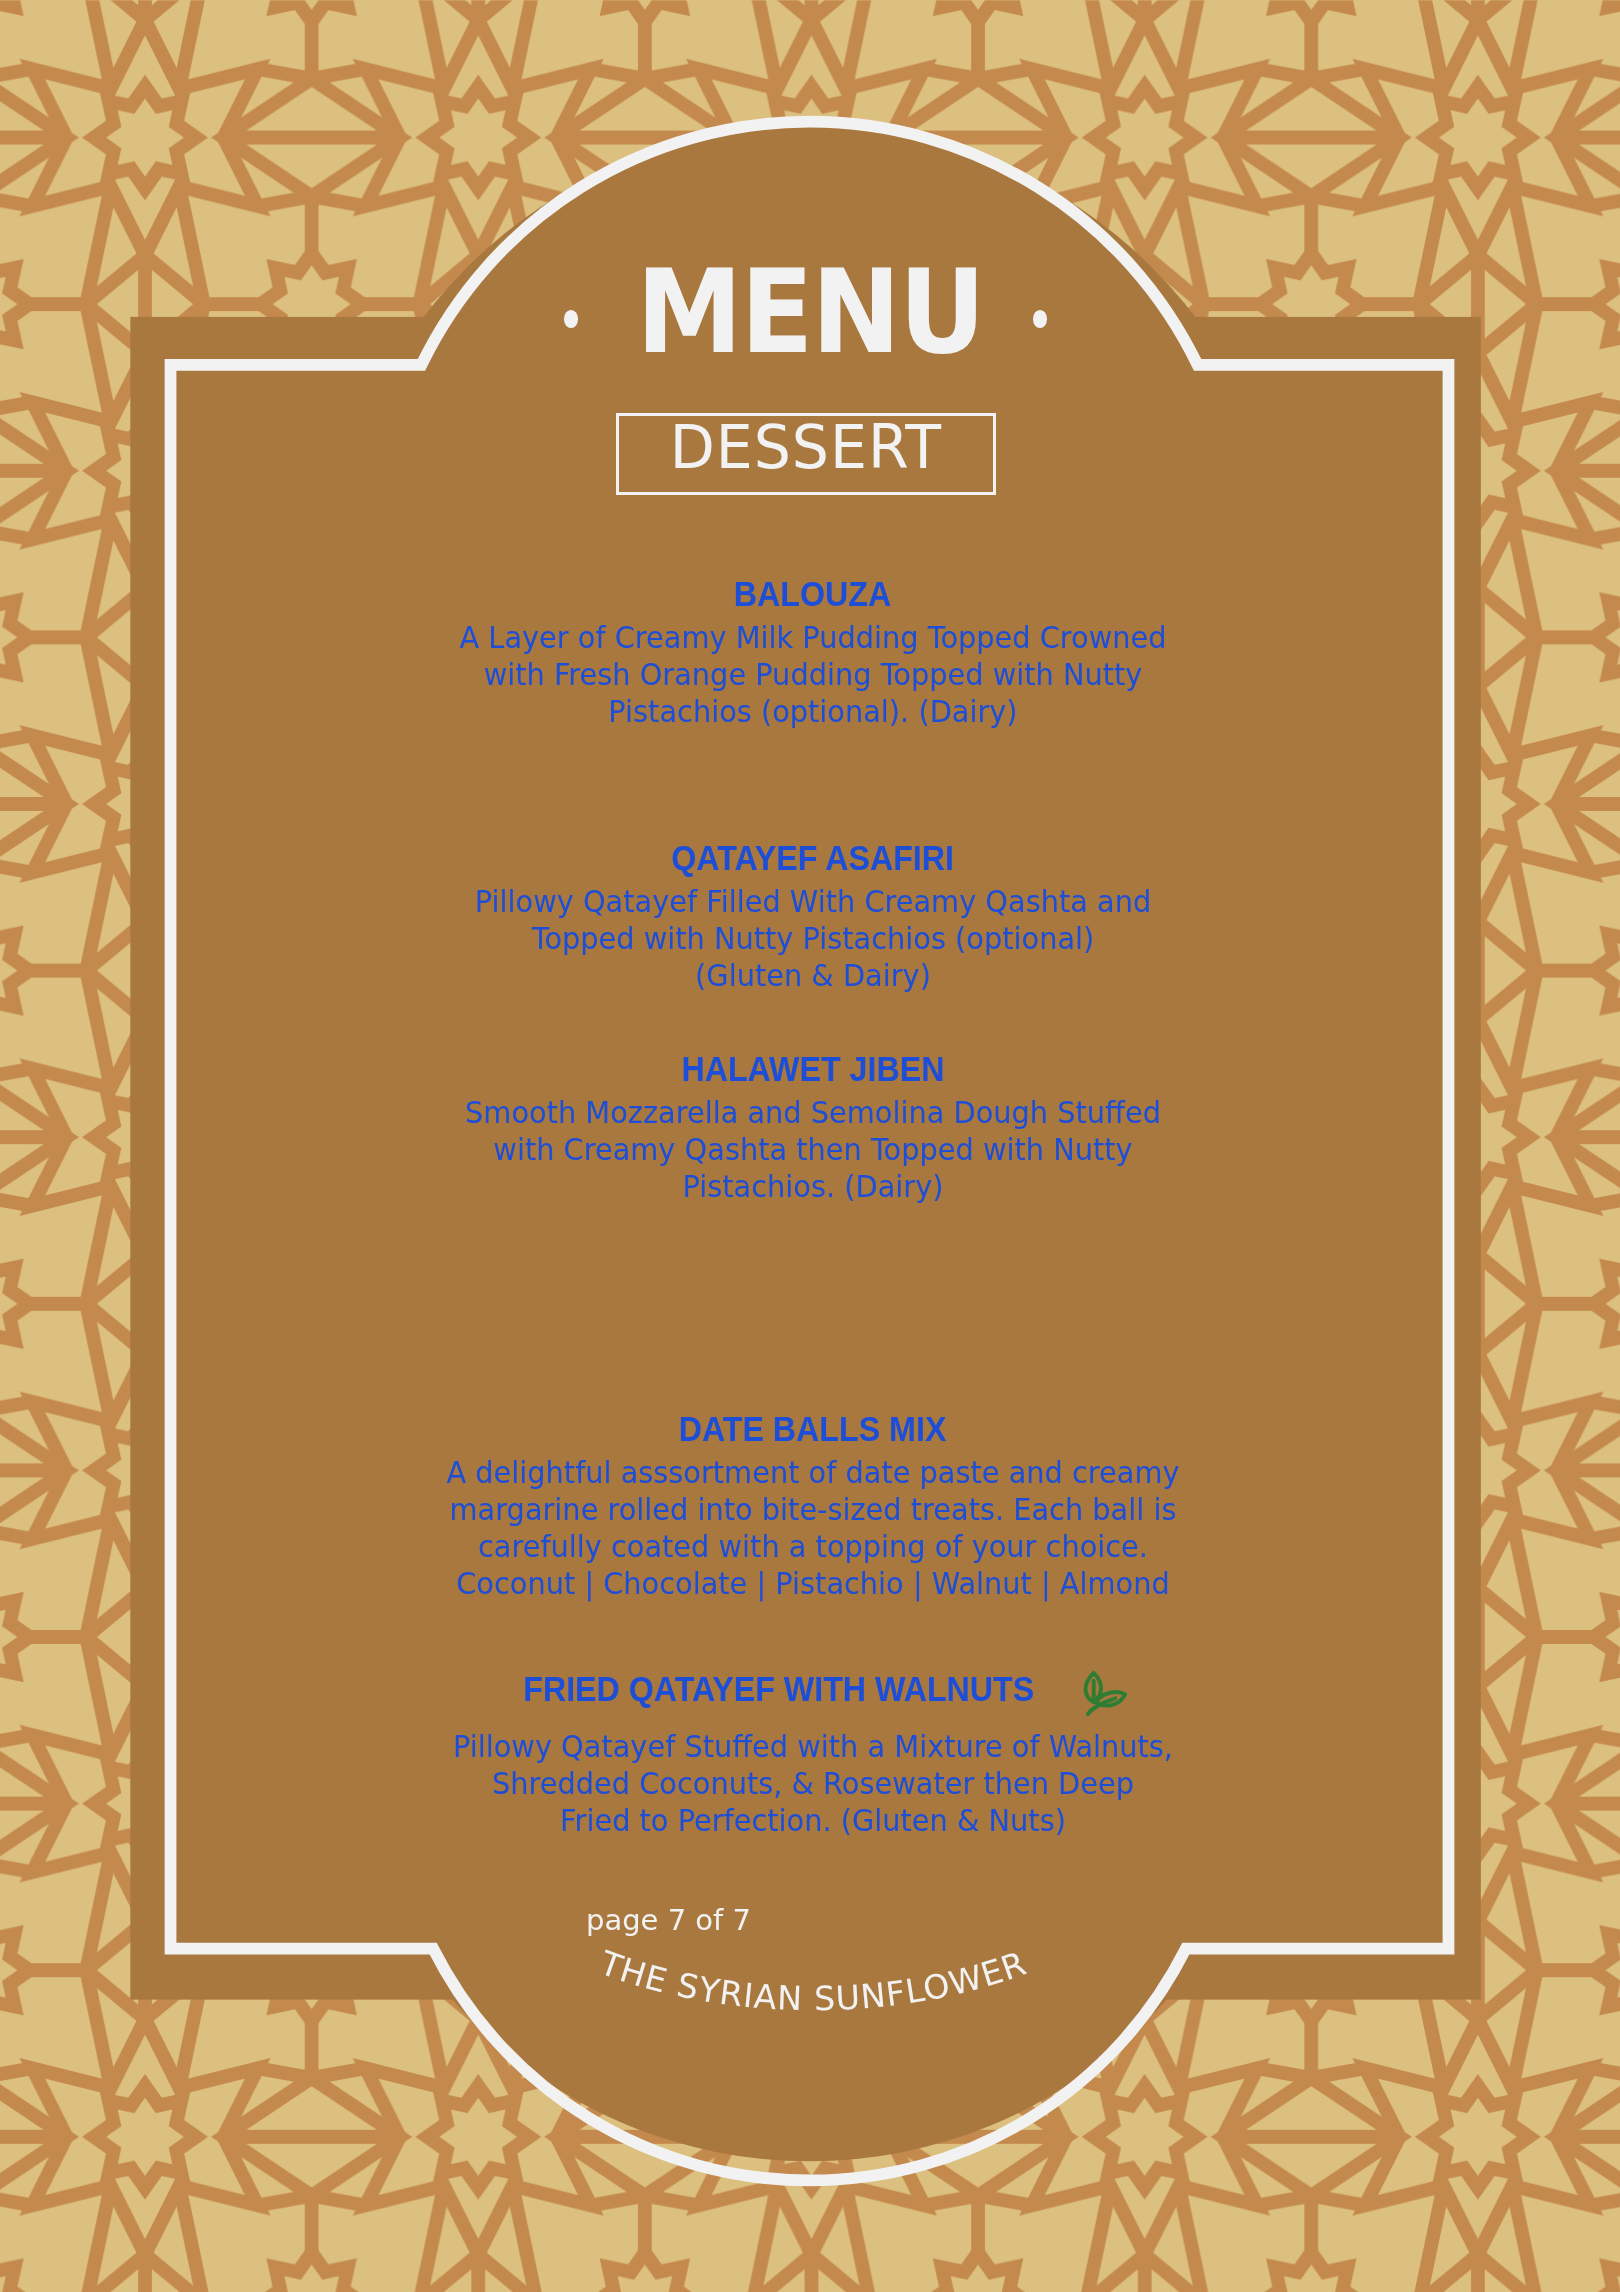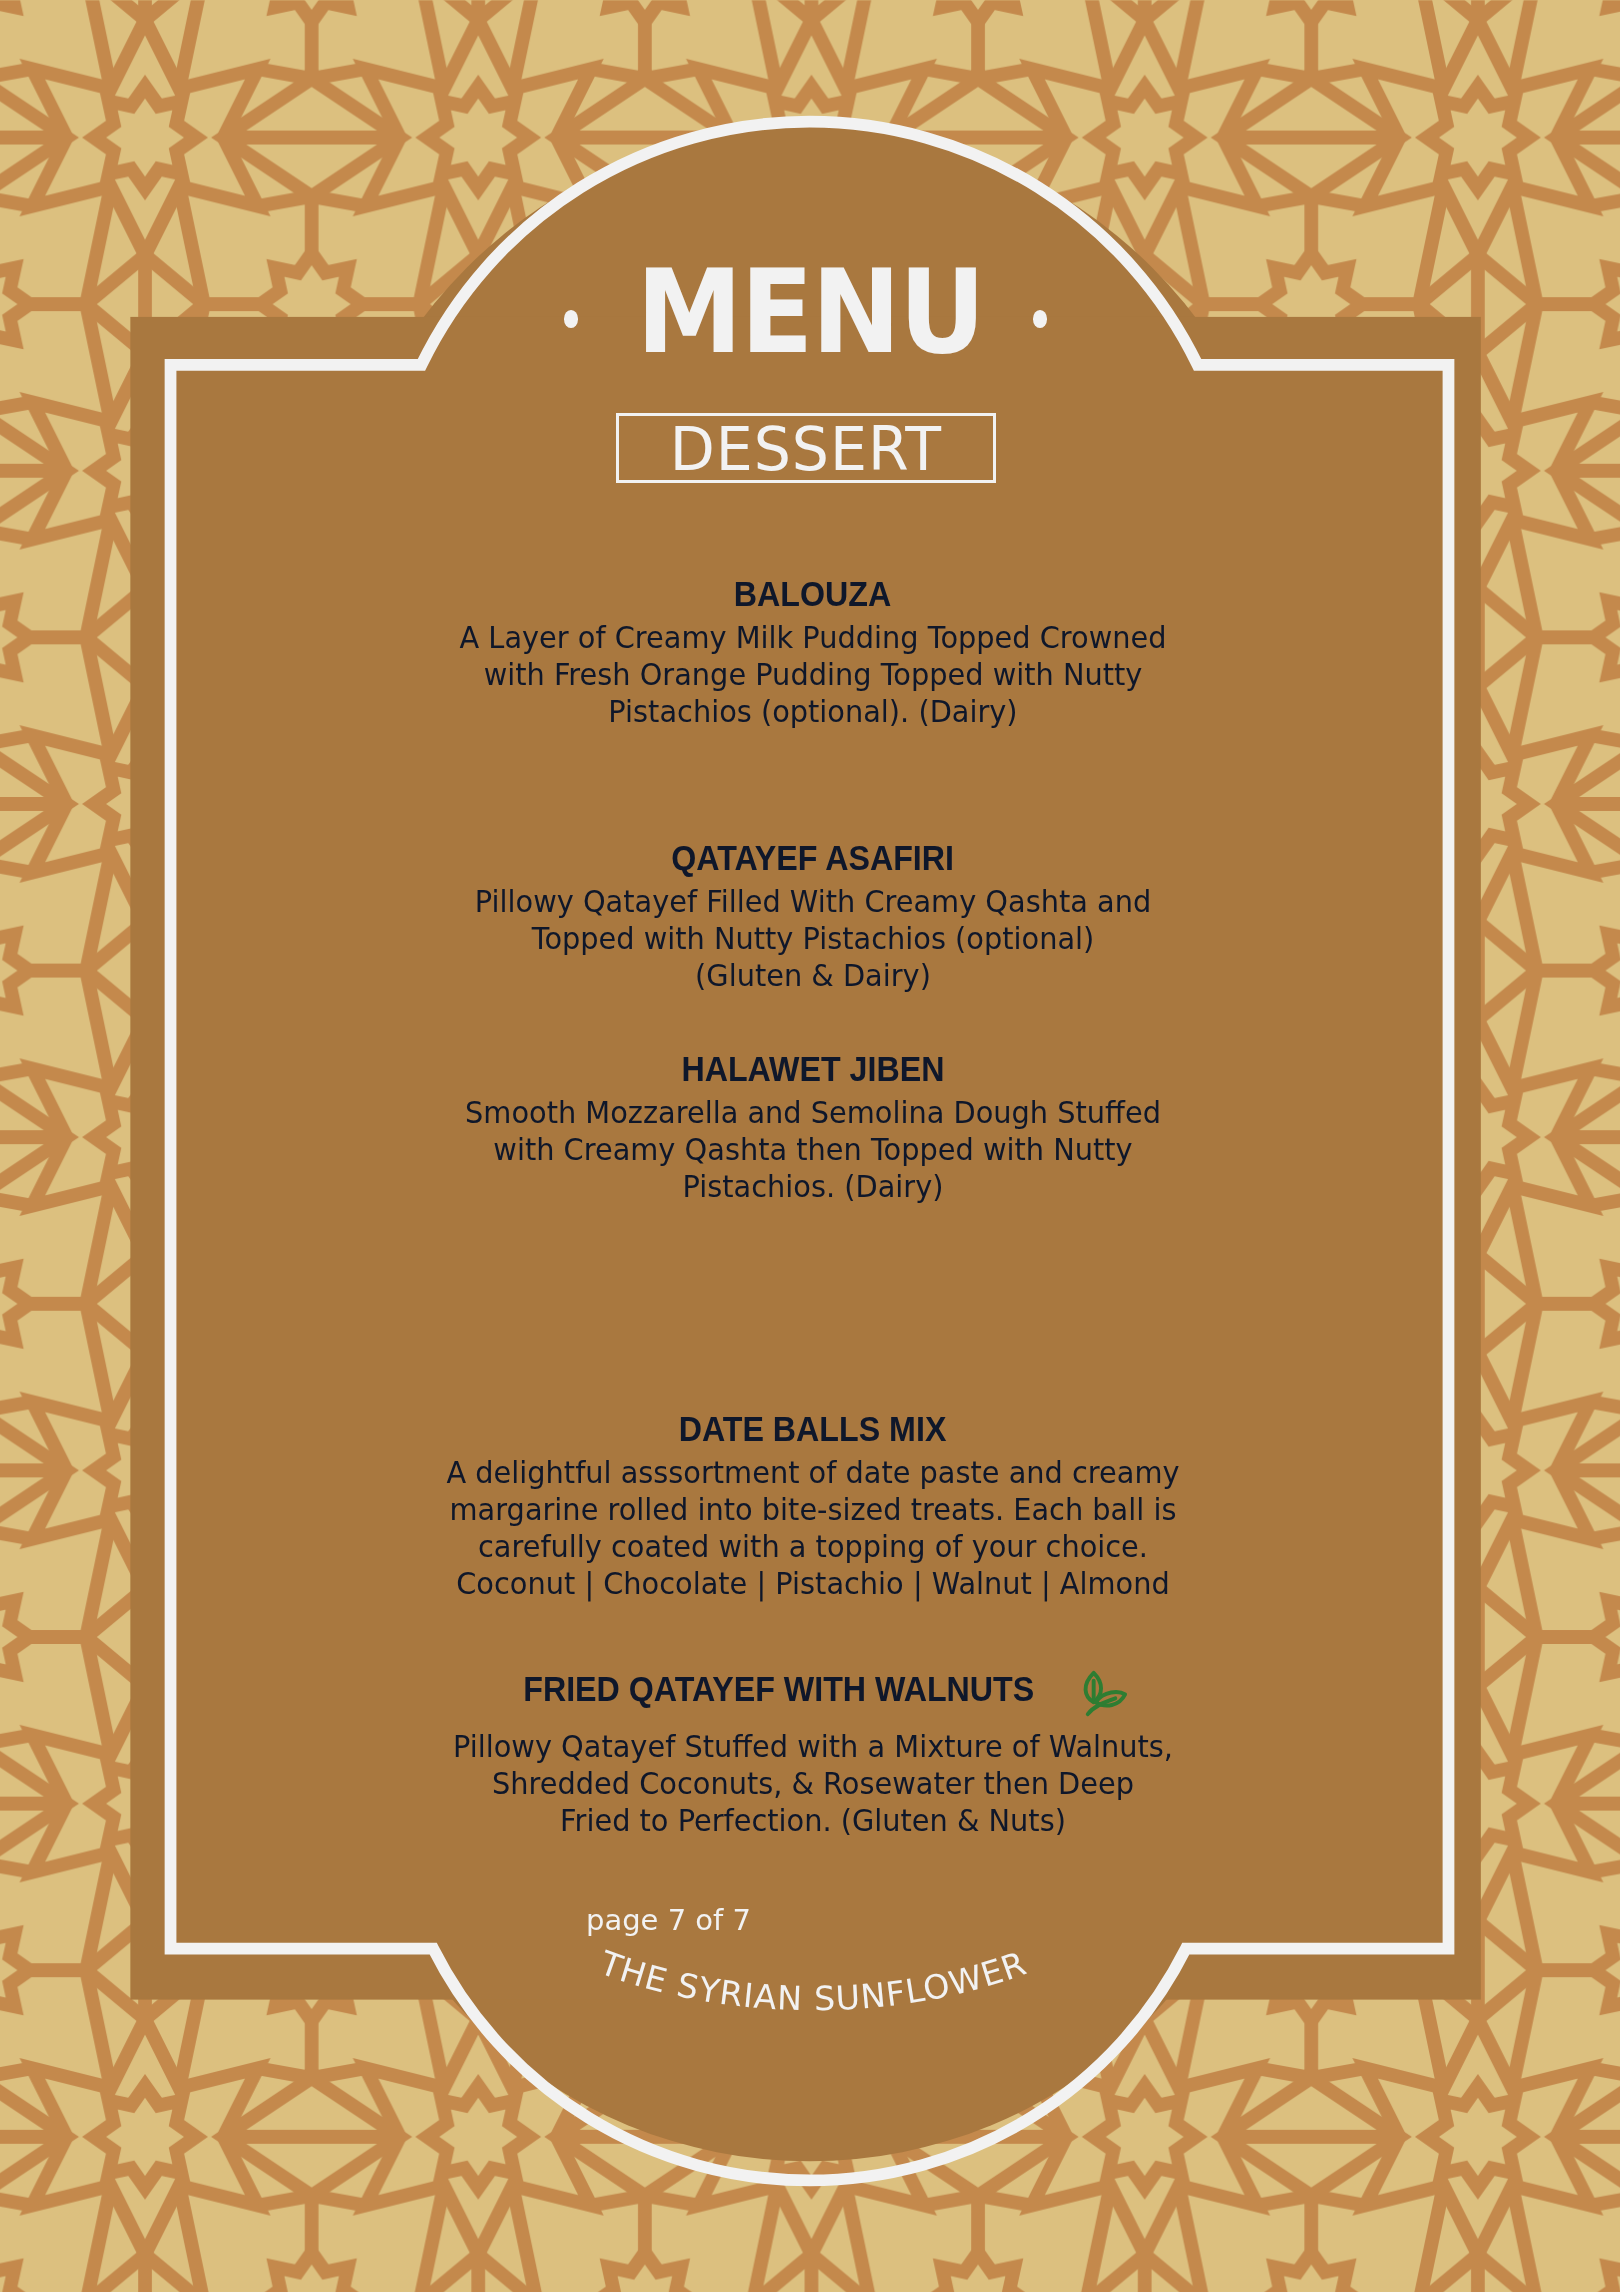--- a/index.html
+++ b/index.html
@@ -1,24 +1,24 @@
 <!DOCTYPE html>
 <html><head>
   <meta charset="utf-8">
   <style>
     html, body { margin:0; padding:0; }
     body { width:1620px; height:2293px; position:relative; overflow:hidden; background:#DCC07F; font-family:"DejaVu Sans", sans-serif; }
     #bg { position:absolute; left:0; top:0; width:1620px; height:2293px; }
     .layer { position:absolute; left:0; top:0; width:1620px; height:2293px; }
     .title-menu { position:absolute; left:0; width:1620px; top:253px; text-align:center; color:#F2F2F2; font-family:"DejaVu Sans", sans-serif; font-weight:bold; font-size:116px; letter-spacing:-2px; line-height:118px; transform:scaleX(0.92); }
     .dot { position:absolute; width:13.7px; height:17.6px; border-radius:50%; background:#F2F2F2; top:310px; }
-    .dessert-box { position:absolute; left:616px; top:413px; width:380px; height:70px; border:3.9px solid #F2F2F2; box-sizing:border-box; display:flex; align-items:center; justify-content:center; }
+    .dessert-box { position:absolute; left:616px; top:413px; width:380px; height:82px; border:3.9px solid #F2F2F2; box-sizing:border-box; display:flex; justify-content:center; }
     .dessert-box span { color:#F2F2F2; font-family:"DejaVu Sans", sans-serif; font-size:61px; letter-spacing:1px; line-height:61px; transform:scaleX(0.96); }
     .items { position:absolute; left:323px; width:980px; top:0; }
-    .item { position:absolute; left:0; width:980px; text-align:center; color:#0f172a; }
+    .item { position:absolute; left:0; width:980px; text-align:center; color:#1d4ed8; }
     .item h2 { margin:0; font-family:"Liberation Sans", sans-serif; font-weight:bold; font-size:35px; line-height:43px; letter-spacing:0px; transform:scaleX(0.92); display:inline-block; }
     .item p { margin:3.9px 0 0 0; font-family:"DejaVu Sans", sans-serif; font-size:30px; line-height:37px; white-space:pre-line; transform:scaleX(0.96); }
     .leaf { display:inline-block; vertical-align:middle; width:55px; height:55px; margin-left:25.5px; position:relative; top:-3.9px; }
     .page-num { position:absolute; left:0; width:1337px; top:1903px; text-align:center; color:#F2F2F2; font-size:29px; font-family:"DejaVu Sans", sans-serif; }
     .brand { position:absolute; left:0; top:0; width:1620px; height:2293px; }
   </style>
 </head>
 <body>
 
 <svg id="bg" xmlns="http://www.w3.org/2000/svg" width="1620" height="2293" viewBox="0 0 1653 2339">

